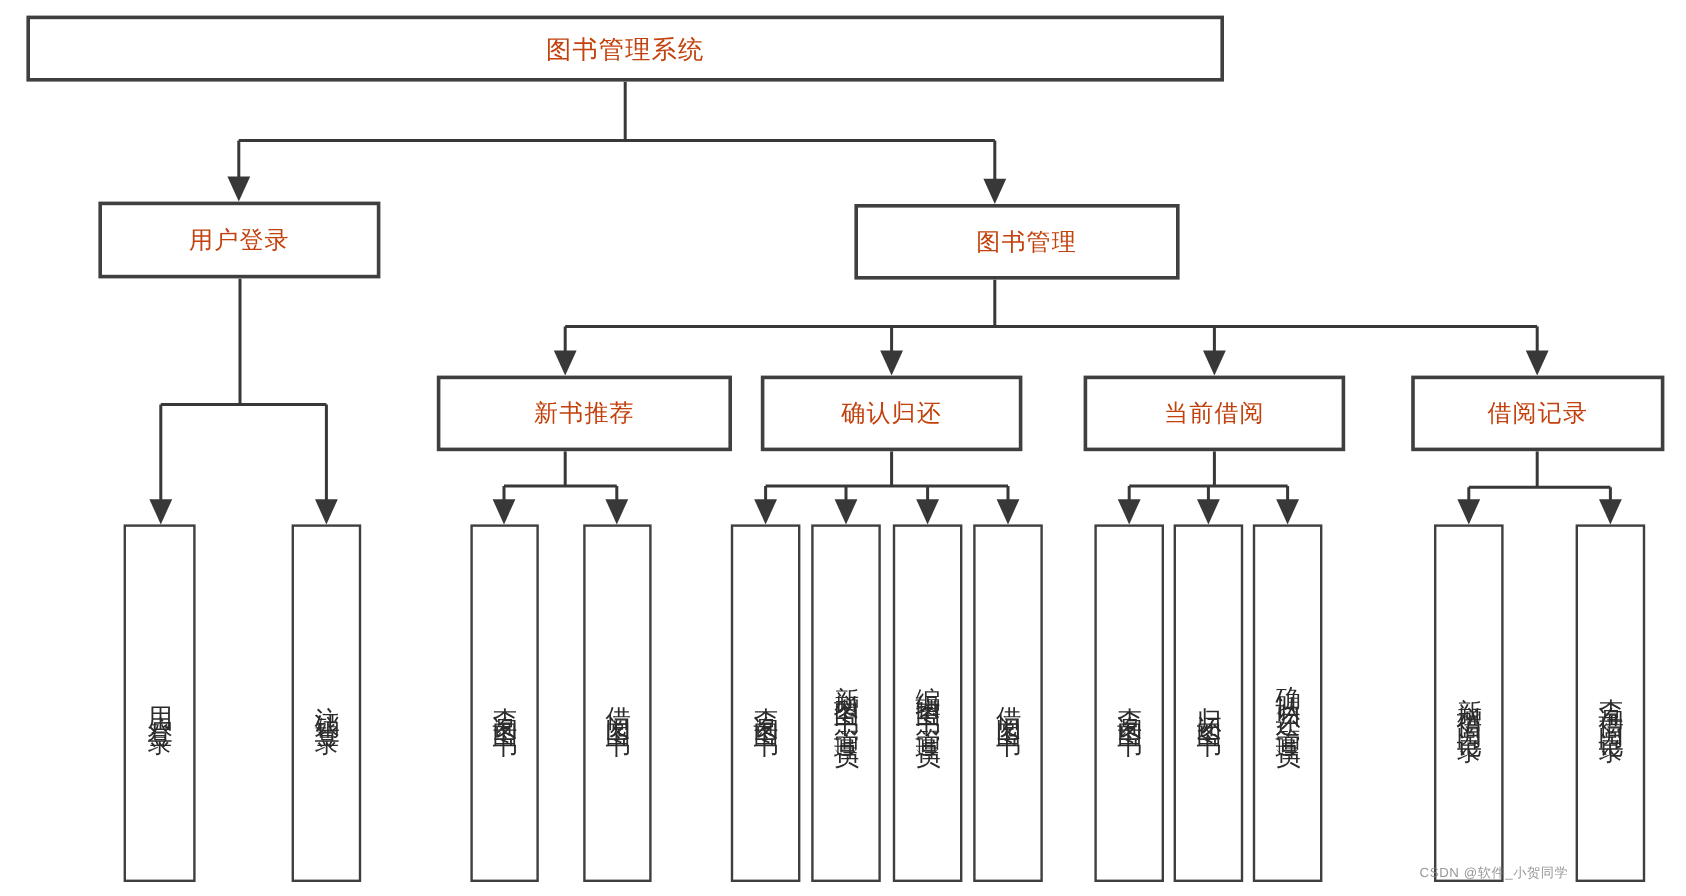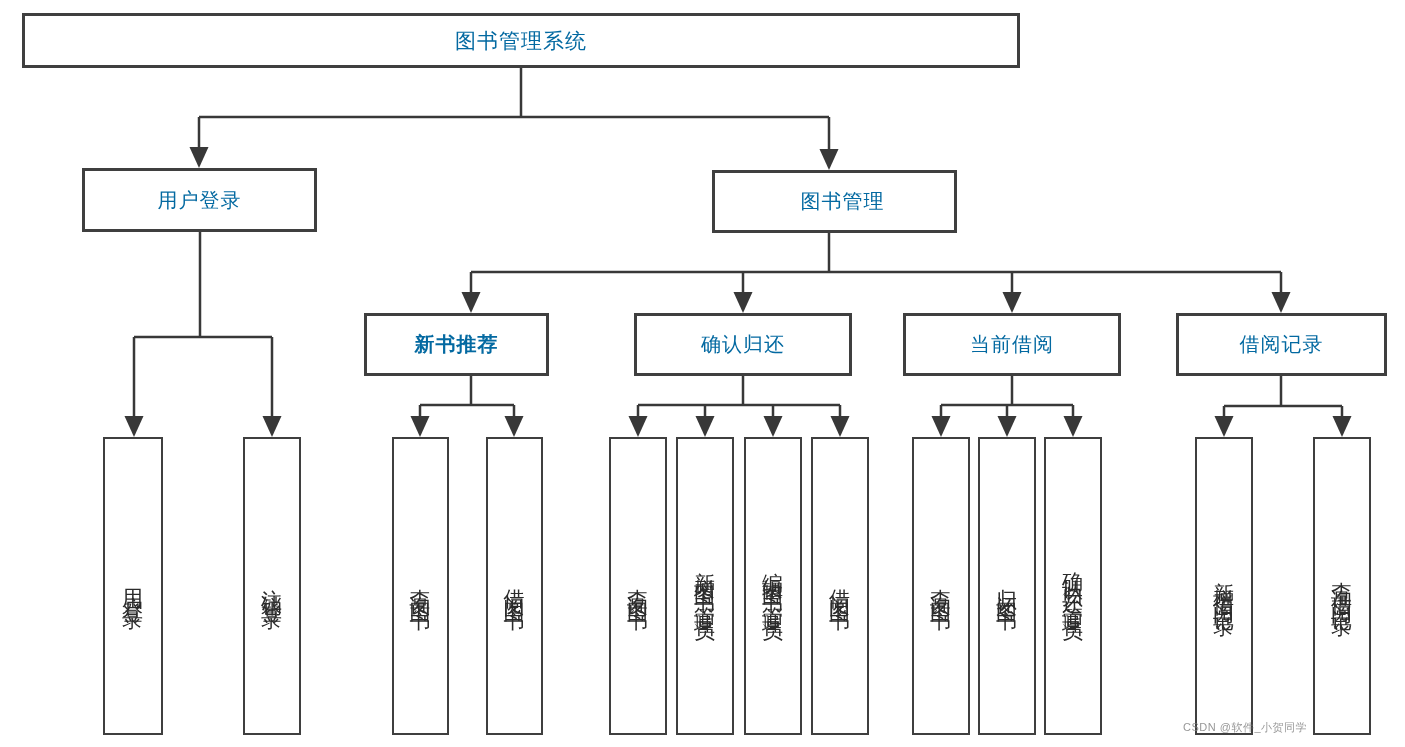--- a/index.html
+++ b/index.html
@@ -34,21 +34,21 @@
   }
   .node {
     position: absolute;
     box-sizing: border-box;
     border: 3px solid #3f3f3f;
     background: #ffffff;
     display: flex;
     align-items: center;
     justify-content: center;
     font-size: 20px;
-    color: #0369a1;
+    color: #c2410c;
     letter-spacing: 1px;
     z-index: 2;
   }
   .node.root {
     font-size: 21px;
   }
   .leaf {
     position: absolute;
     top: 437px;
     height: 298px;
@@ -109,23 +109,23 @@
         <path d="M997.5 416 L1016.5 416 L1007 437 Z" class="arrow"></path>
         <path d="M1063.5 416 L1082.5 416 L1073 437 Z" class="arrow"></path>
         <path d="M1214.5 416 L1233.5 416 L1224 437 Z" class="arrow"></path>
         <path d="M1332.5 416 L1351.5 416 L1342 437 Z" class="arrow"></path>
       </g>
   </svg>
 
   <div class="node root" style="left:22px; top:13px; width:998px; height:55px;">图书管理系统</div>
 
   <div class="node" style="left:82px; top:168px; width:235px; height:64px;">用户登录</div>
-  <div class="node" style="left:712px; top:170px; width:245px; height:63px;padding-left:16px;">图书管理</div>
+  <div class="node" style="left:712px; top:170px; width:271px; height:63px;padding-left:16px;">图书管理</div>
 
-  <div class="node" style="left:364px; top:313px; width:185px; height:63px;font-weight:bold;">新书推荐</div>
+  <div class="node" style="left:364px; top:313px; width:246px; height:63px;">新书推荐</div>
   <div class="node" style="left:634px; top:313px; width:218px; height:63px;">确认归还</div>
   <div class="node" style="left:1176px; top:313px; width:211px; height:63px;">借阅记录</div>
   <div class="node" style="left:903px; top:313px; width:218px; height:63px;">当前借阅</div>
 
   <div class="leaf" style="left:103px; width:60px;">用户登录</div>
   <div class="leaf" style="left:243px; width:58px;">注销登录</div>
 
   <div class="leaf" style="left:392px; width:57px;">查询图书</div>
   <div class="leaf" style="left:486px; width:57px;">借阅图书</div>
 

